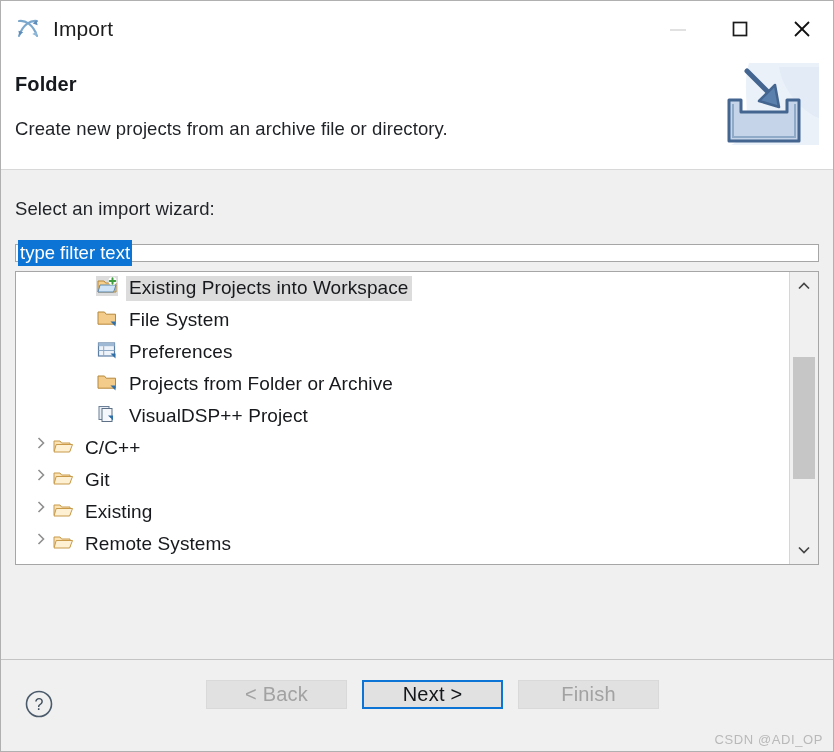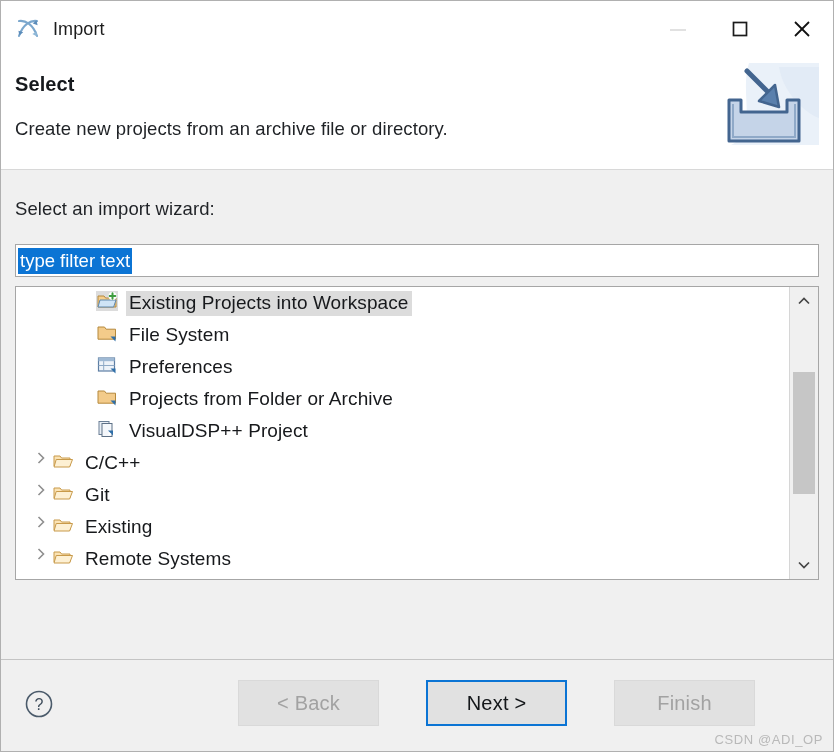--- a/index.html
+++ b/index.html
@@ -38,21 +38,21 @@
     align-items: center;
     padding-left: 14px;
     gap: 12px;
   }
   .app-icon {
     width: 26px;
     height: 26px;
     display: block;
   }
   .title-text {
-    font-size: 18px;
+    font-size: 21px;
     color: #1c1c1c;
     letter-spacing: 0.1px;
   }
   .win-controls {
     position: absolute;
     right: 0;
     top: 0;
     height: 56px;
     display: flex;
     align-items: center;
@@ -109,21 +109,21 @@
     position: relative;
   }
   .section-label {
     font-size: 18.5px;
     color: #1f2226;
     padding-top: 28px;
     padding-bottom: 24px;
     letter-spacing: 0.1px;
   }
   .filter-box {
-    height: 33px;
+    height: 18px;
     background: #ffffff;
     border: 1px solid #a6a6a6;
     box-sizing: border-box;
     display: flex;
     align-items: center;
     padding: 0 2px;
   }
   .filter-value {
     display: inline-block;
     background: #0b74d4;
@@ -243,33 +243,32 @@
   }
   .btn-group {
     position: absolute;
     left: 205px;
     top: 20px;
     display: flex;
     gap: 15px;
   }
   .btn {
     width: 141px;
-    height: 46px;
+    height: 29px;
     box-sizing: border-box;
     background: #e1e1e1;
     border: 1px solid #cfcfcf;
     font-size: 20px;
     font-family: "Liberation Sans", sans-serif;
     color: #14171a;
     display: flex;
     align-items: center;
     justify-content: center;
     letter-spacing: 0.2px;
     cursor: default;
-    margin-left: 32px;
   }
   .btn.disabled {
     color: #a2a2a2;
     border-color: #d9d9d9;
   }
   .btn.focused {
     border: 2px solid #0b74d4;
     background: #e1e1e1;
   }
   .btn.cancel {
@@ -326,21 +325,21 @@
           <svg width="24" height="24" viewBox="0 0 24 24">
             <line x1="5" y1="5" x2="19" y2="19" stroke="#111111" stroke-width="1.8"></line>
             <line x1="19" y1="5" x2="5" y2="19" stroke="#111111" stroke-width="1.8"></line>
           </svg>
         </span>
       </div>
     </div>
   </div>
 
   <div class="header">
-    <div class="header-title">Select</div>
+    <div class="header-title">Folder</div>
     <div class="header-desc">Create new projects from an archive file or directory.</div>
     <span class="banner-icon">
       <svg width="110" height="95" viewBox="0 0 110 95">
         <path d="M40 0 H110 V82 H22 C50 70, 30 30, 40 0 Z" fill="#eaf1f9"></path>
         <path d="M70 4 C74 30, 96 50, 110 55 V4 Z" fill="#e2ebf6"></path>
         <g>
           <path d="M20 37 L20 78 L90 78 L90 37 L78 37 L78 49 L32 49 L32 37 Z" fill="#c5d4e8" stroke="#43658f" stroke-width="3" stroke-linejoin="round"></path>
           <path d="M24 41 L24 74 L86 74 L86 41" fill="none" stroke="#8fa9c8" stroke-width="2"></path>
         </g>
         <g>

